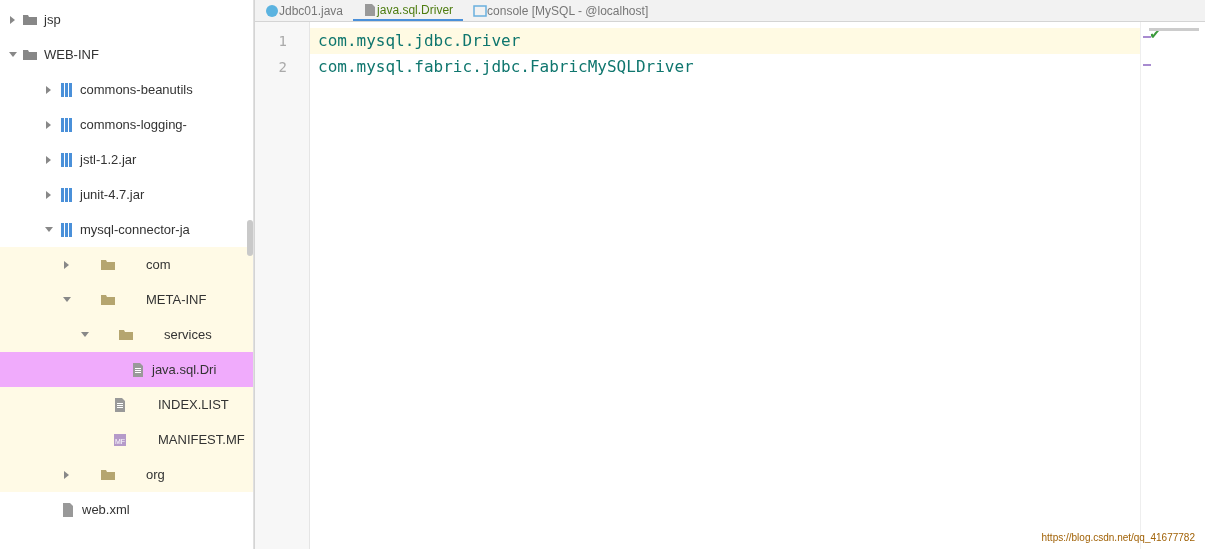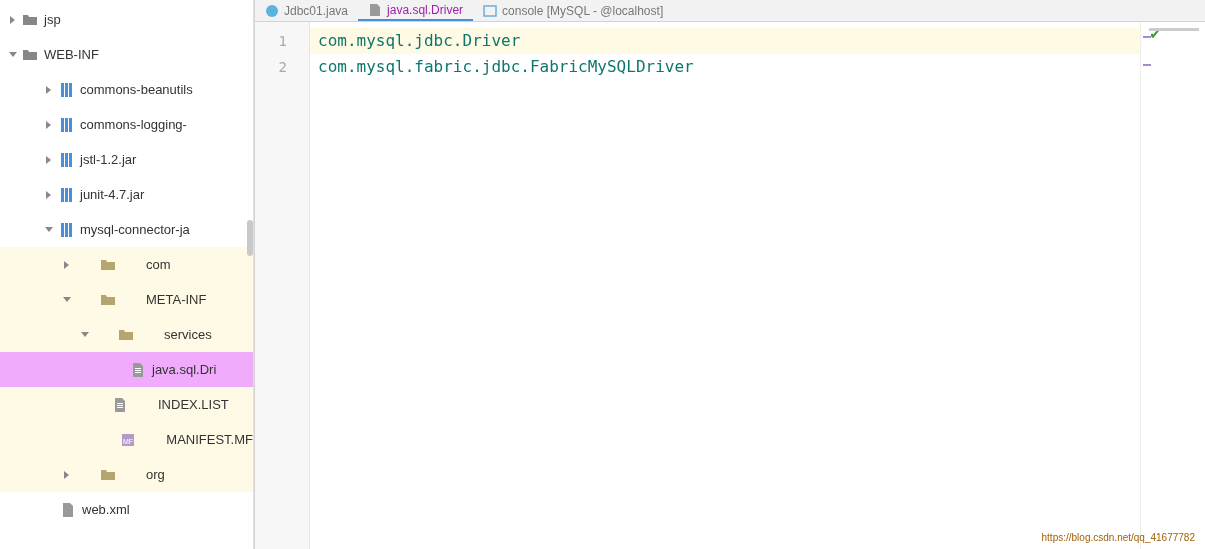--- a/index.html
+++ b/index.html
@@ -70,25 +70,24 @@
       background: #f2f2f2;
       overflow: hidden;
     }
     .tab {
       display: flex;
       align-items: center;
       padding: 0 10px;
       height: 100%;
       font-size: 12px;
       color: #777;
-      gap: 5px;
       cursor: pointer;
     }
     .tab.active {
-      color: #a21caf;
+      color: #4d7c0f;
       border-bottom: 2px solid #4a90d9;
     }
     .tab-icon { width: 14px; height: 14px; display: inline-flex; }
     .editor-body {
       flex: 1;
       display: flex;
       position: relative;
     }
     .gutter {
       width: 55px;
@@ -311,21 +310,21 @@
             <svg viewBox="0 0 16 16">
               <path fill="#999" d="M3 1h7l3 3v11H3z"></path>
               <rect x="5" y="6" width="6" height="1" fill="#fff"></rect>
               <rect x="5" y="8" width="6" height="1" fill="#fff"></rect>
               <rect x="5" y="10" width="6" height="1" fill="#fff"></rect>
             </svg>
           </span>
         <span class="label">INDEX.LIST</span>
       </div>
 
-      <div class="tree-node indent-5 highlighted" style="padding-left:56px;justify-content:flex-end;">
+      <div class="tree-node indent-5 highlighted" style="padding-left:112px;">
         <span class="icon">
             <svg viewBox="0 0 16 16">
               <rect x="2" y="2" width="12" height="12" fill="#b59ac9"></rect>
               <text x="3" y="12" font-size="7" fill="#fff">MF</text>
             </svg>
           </span>
         <span class="label">MANIFEST.MF</span>
       </div>
 
       <div class="tree-node indent-3 highlighted">

